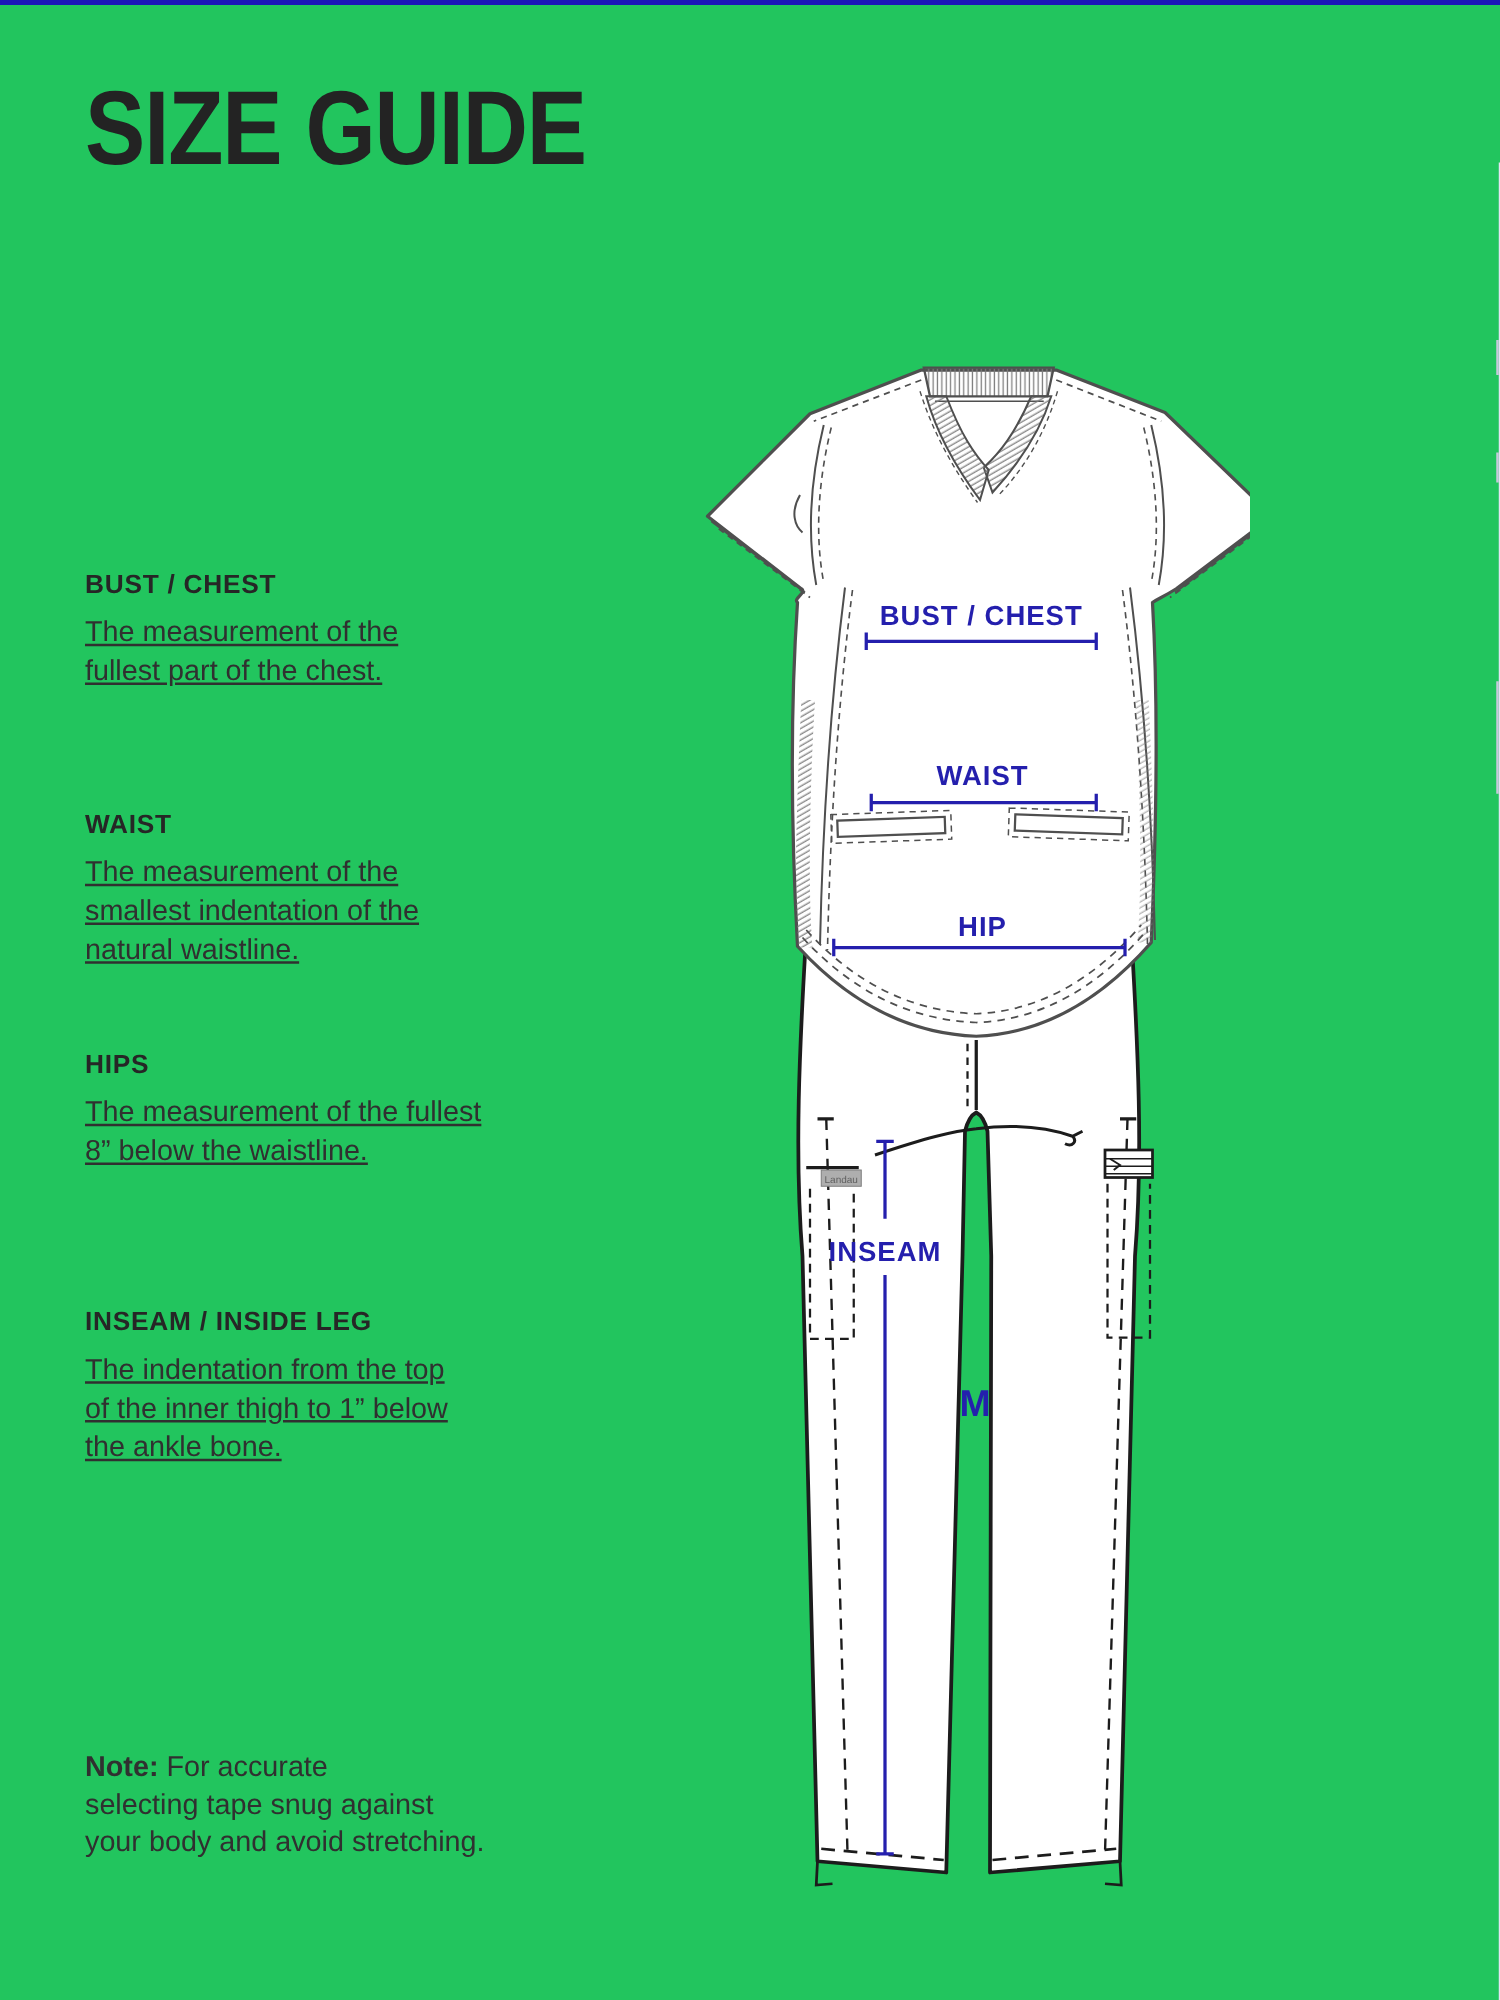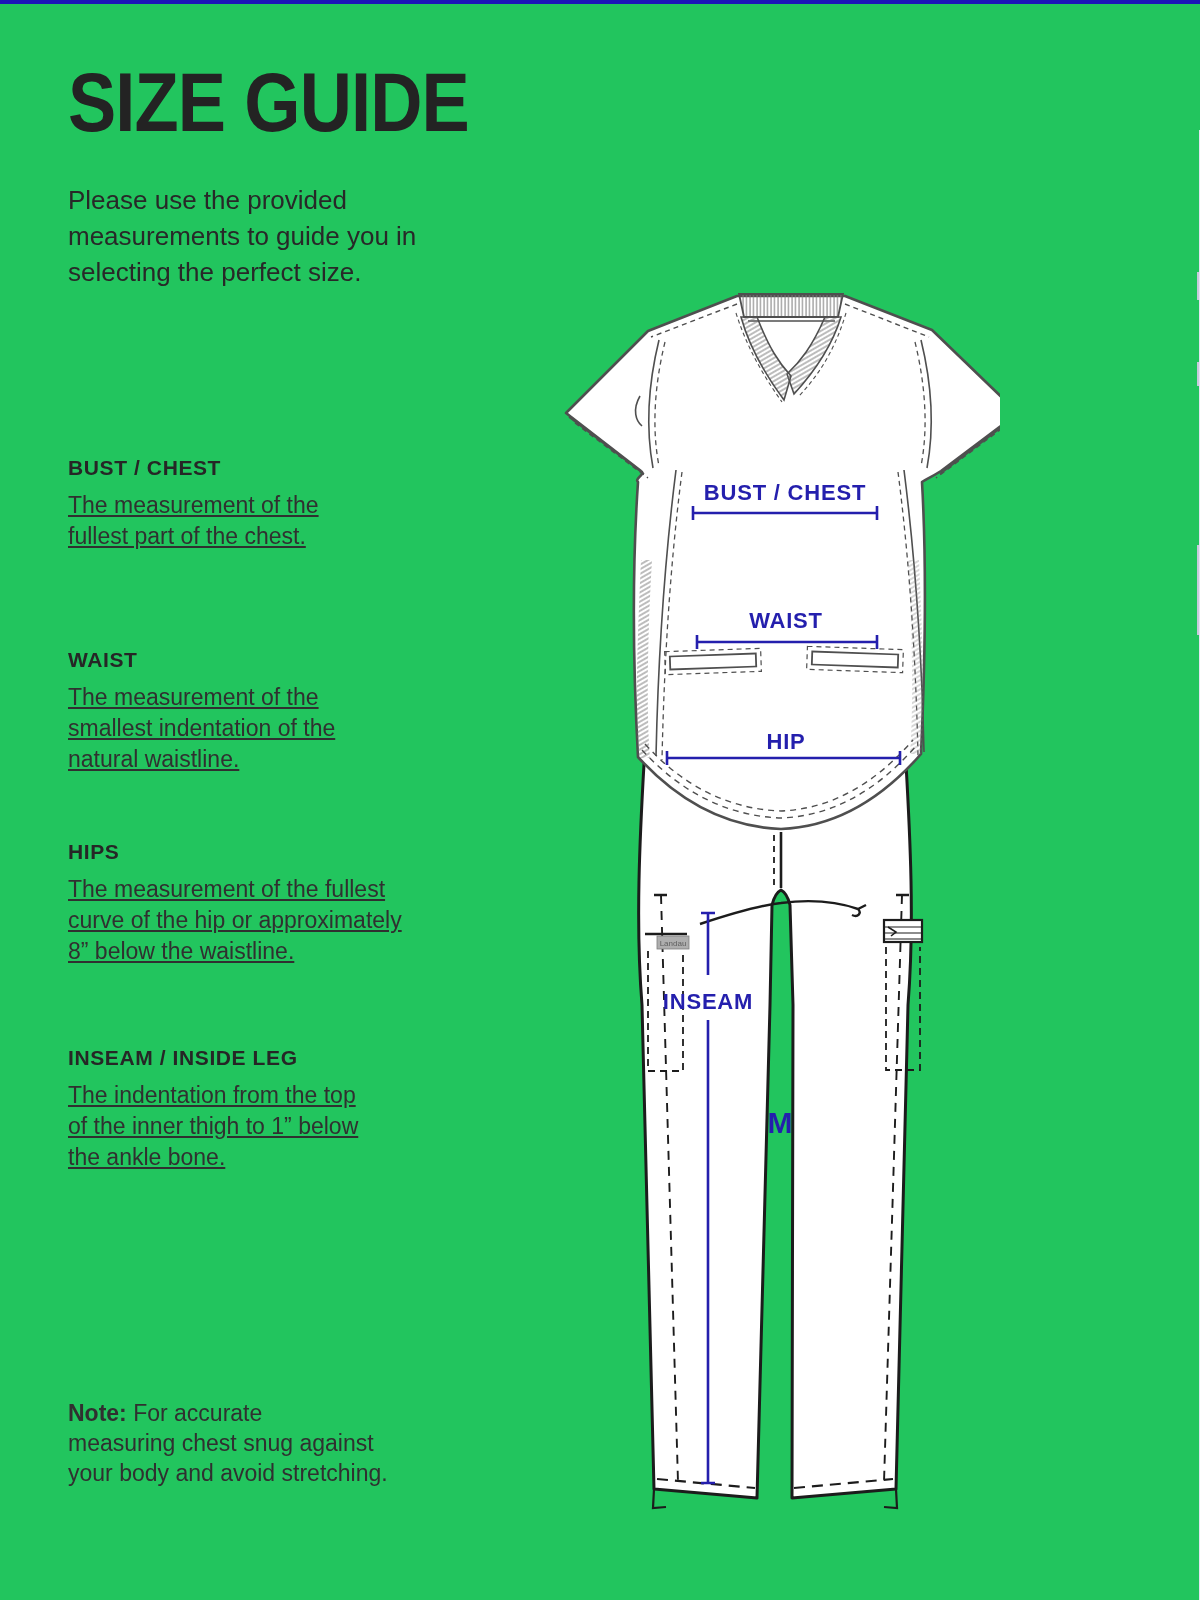--- a/index.html
+++ b/index.html
@@ -28,25 +28,20 @@
 </style>
 </head>
 <body>
 
 <div class="page">
 
   <div class="top-border"></div>
 
   <h1 class="title"><span class="title-inner">SIZE GUIDE</span></h1>
 
-  <p class="intro">
-    <span>Please use the provided</span>
-    <span>measurements to guide you in</span>
-    <span>selecting the perfect size.</span>
-  </p>
 
   <section class="def" style="top:456px">
     <h2>BUST / CHEST</h2>
     <p>
       <span>The measurement of the</span>
       <span>fullest part of the chest.</span>
     </p>
   </section>
 
   <section class="def" style="top:648px">
@@ -55,37 +50,36 @@
       <span>The measurement of the</span>
       <span>smallest indentation of the</span>
       <span>natural waistline.</span>
     </p>
   </section>
 
   <section class="def" style="top:840px">
     <h2>HIPS</h2>
     <p>
       <span>The measurement of the fullest</span>
-      <span>curve of the hip or approximately</span>
       <span>8” below the waistline.</span>
     </p>
   </section>
 
   <section class="def" style="top:1046px">
     <h2>INSEAM / INSIDE LEG</h2>
     <p>
       <span>The indentation from the top</span>
       <span>of the inner thigh to 1” below</span>
       <span>the ankle bone.</span>
     </p>
   </section>
 
   <p class="note">
     <span><b>Note:</b> <span style="display:inline">For accurate</span></span>
-    <span>measuring chest snug against</span>
+    <span>selecting tape snug against</span>
     <span>your body and avoid stretching.</span>
   </p>
 
   <svg class="diagram" viewBox="540 280 460 1240" xmlns="http://www.w3.org/2000/svg">
     <defs>
       <pattern id="pv" width="3.5" height="8" patternUnits="userSpaceOnUse">
         <path d="M1,0 V8" stroke="#7a7a7a" stroke-width="1"></path>
       </pattern>
       <pattern id="pd" width="4" height="4" patternUnits="userSpaceOnUse" patternTransform="rotate(60)">
         <path d="M1,0 V4" stroke="#7a7a7a" stroke-width="1"></path>

